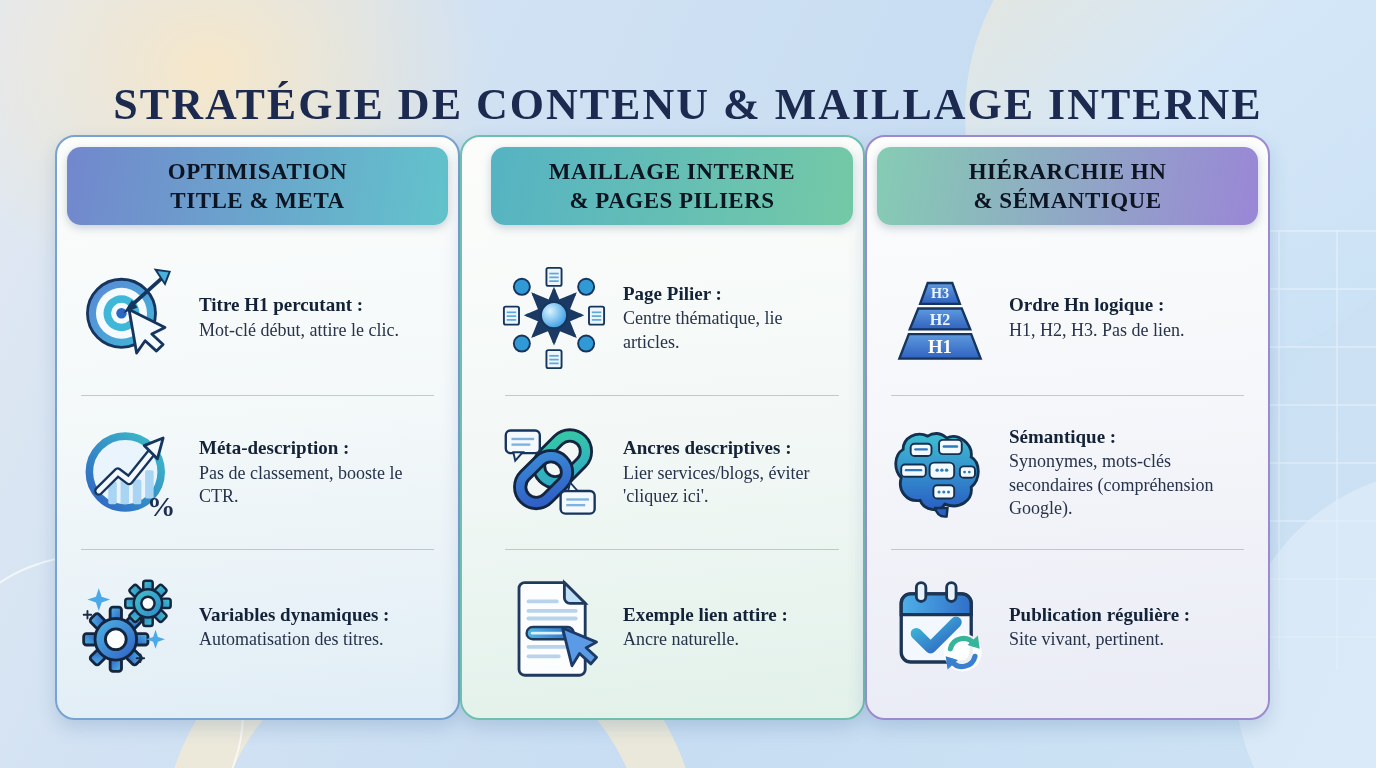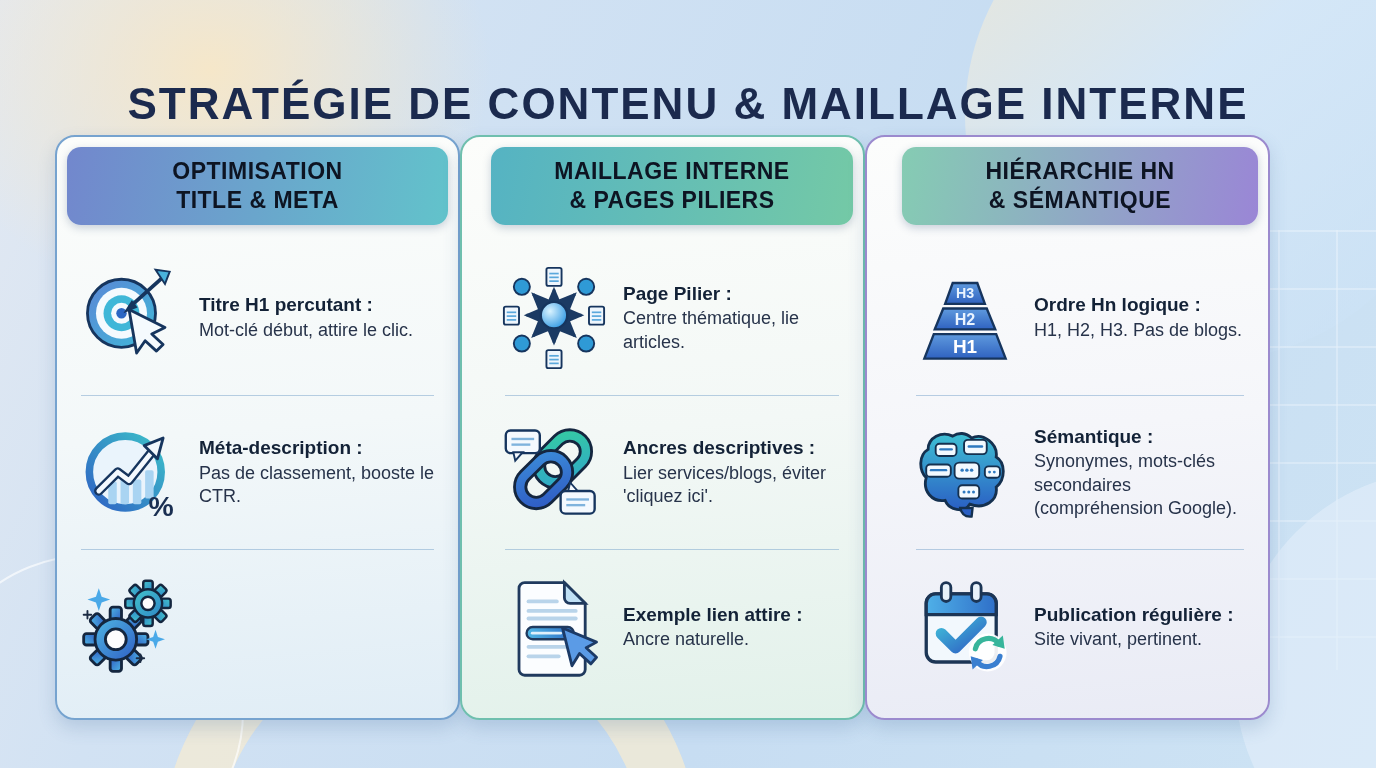--- a/index.html
+++ b/index.html
@@ -1,18 +1,18 @@
 <!DOCTYPE html>
 <html><head>
 <meta charset="utf-8">
 <style>
   html,body{margin:0;padding:0;}
   body{font-family:"Liberation Sans", sans-serif; -webkit-font-smoothing:antialiased;}
   .stage{position:relative;width:1376px;height:768px;overflow:hidden;
-    background:linear-gradient(115deg,#e3e9f2 0%,#d2e2f3 25%,#c7ddf2 60%,#cde3f4 100%);}
+    background:linear-gradient(115deg,#e3e9f2 0%,#d2e2f3 25%,#c7ddf2 60%,#cde3f4 100%);font-family:Liberation Serif, serif;}
   
   .decor{position:absolute;z-index:0;pointer-events:none;}
   .decor-cream-tl{left:-180px;top:-260px;width:780px;height:660px;border-radius:50%;
     background:radial-gradient(closest-side,rgba(247,231,199,0.95),rgba(247,231,199,0) 72%);}
   .decor-circle-tr{left:965px;top:-130px;width:490px;height:490px;border-radius:50%;
     background:linear-gradient(140deg,rgba(246,233,205,0.75),rgba(214,232,248,0.85) 45%,rgba(198,223,245,0.45));}
   .decor-grid{right:0;top:230px;width:330px;height:440px;opacity:.55;
     background-image:linear-gradient(rgba(255,255,255,0.5) 2px,transparent 2px),
                      linear-gradient(90deg,rgba(255,255,255,0.5) 2px,transparent 2px);
     background-size:58px 58px;}
@@ -196,20 +196,24 @@
               <path d="M22,14 l3,9 9,3 -9,3 -3,9 -3,-9 -9,-3 9,-3 z" fill="#4aa9e8"></path>
               <path d="M82,58 l2.5,7.5 7.5,2.5 -7.5,2.5 -2.5,7.5 -2.5,-7.5 -7.5,-2.5 7.5,-2.5 z" fill="#4aa9e8"></path>
               <g stroke="#1c2c44" stroke-width="2" stroke-linecap="round">
                 <line x1="10" y1="38" x2="10" y2="46"></line>
                   <line x1="6" y1="42" x2="14" y2="42"></line>
                 <line x1="66" y1="84" x2="66" y2="92"></line>
                   <line x1="62" y1="88" x2="70" y2="88"></line>
               </g>
             </svg>
           </div>
+          <div class="txt">
+            <div class="it">Variables dynamiques :</div>
+            <div class="id">Automatisation des titres.</div>
+          </div>
         </div>
 
       </div>
     </div>
 
     <div class="card c2" style="border-color: rgb(111, 191, 174);">
       <div class="card-header" style="background: linear-gradient(100deg, rgb(85, 179, 195), rgb(116, 201, 166));">
         <span>MAILLAGE INTERNE</span>
         <span>&amp; PAGES PILIERS</span>
       </div>
@@ -354,21 +358,21 @@
           </div>
           <div class="txt">
             <div class="it">Exemple lien attire :</div>
             <div class="id">Ancre naturelle.</div>
           </div>
         </div>
 
       </div>
     </div>
 
-    <div class="card c3" style="border-color: rgb(155, 138, 206); padding-left: 25px;">
+    <div class="card c3" style="border-color: rgb(155, 138, 206);">
       <div class="card-header" style="background: linear-gradient(100deg, rgb(133, 204, 179), rgb(154, 134, 214));">
         <span>HIÉRARCHIE HN</span>
         <span>&amp; SÉMANTIQUE</span>
       </div>
       <div class="rows">
 
         <div class="row">
           <div class="ic">
             <svg viewBox="0 0 110 110">
               <defs>
@@ -380,21 +384,21 @@
               <polygon points="42,18 68,18 76,40 34,40" fill="url(#p7)" stroke="#16355e" stroke-width="2.5"></polygon>
               <polygon points="32,45 78,45 87,67 23,67" fill="url(#p7)" stroke="#16355e" stroke-width="2.5"></polygon>
               <polygon points="22,72 88,72 98,98 12,98" fill="url(#p7)" stroke="#16355e" stroke-width="2.5"></polygon>
               <text x="55" y="34" text-anchor="middle" font-size="15" font-weight="bold" fill="#eaf4ff">H3</text>
               <text x="55" y="62" text-anchor="middle" font-size="17" font-weight="bold" fill="#eaf4ff">H2</text>
               <text x="55" y="92" text-anchor="middle" font-size="20" font-weight="bold" fill="#ffffff">H1</text>
             </svg>
           </div>
           <div class="txt">
             <div class="it">Ordre Hn logique :</div>
-            <div class="id">H1, H2, H3. Pas de blogs.</div>
+            <div class="id">H1, H2, H3. Pas de lien.</div>
           </div>
         </div>
         <div class="divider"></div>
 
         <div class="row">
           <div class="ic">
             <svg viewBox="0 0 110 110">
               <defs>
                 <linearGradient id="b8" x1="0" y1="0" x2="0" y2="1">
                   <stop offset="0" stop-color="#3fc0d4"></stop>

